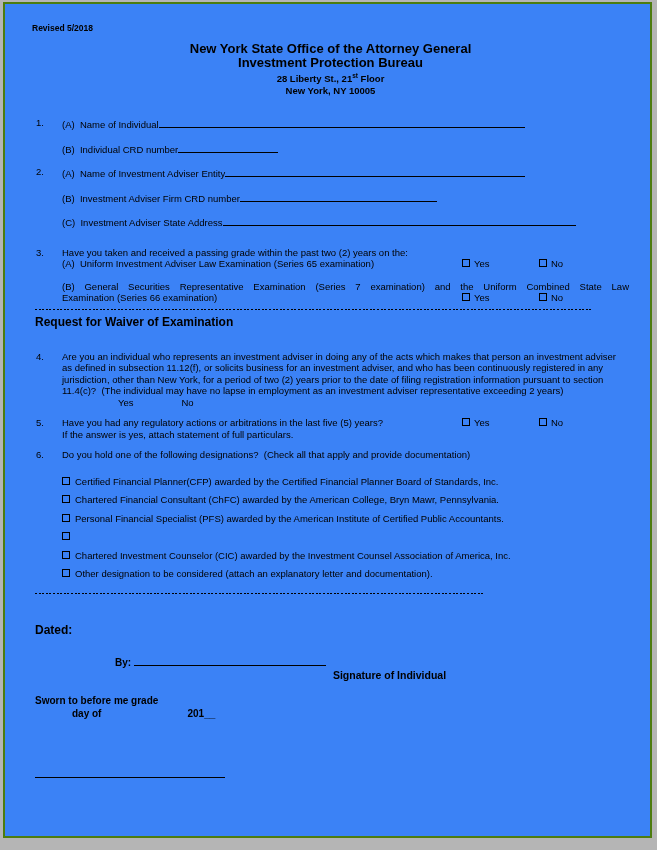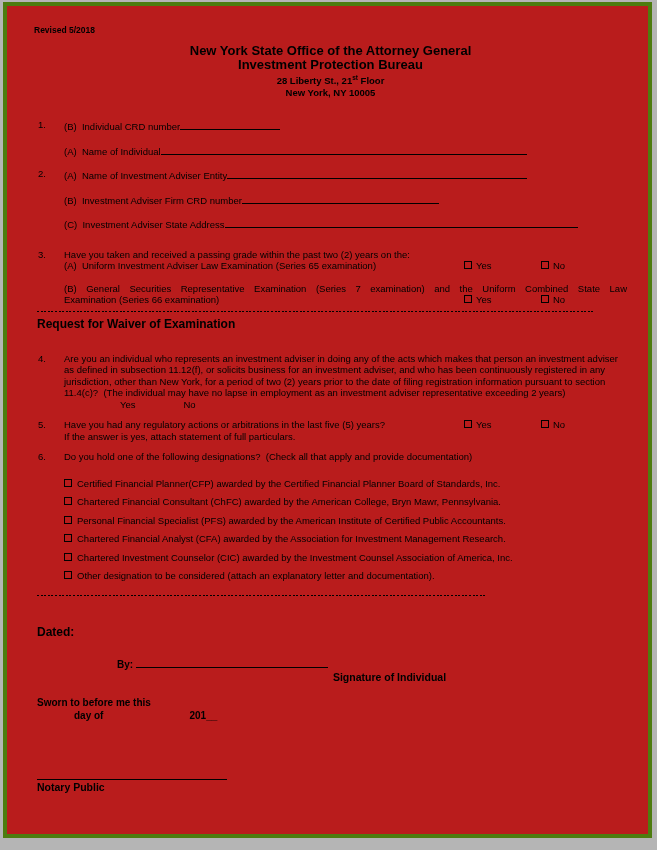--- a/index.html
+++ b/index.html
@@ -6,22 +6,22 @@
   body{
     width:657px;height:850px;
     background:#b5b5b5;
     font-family:"Liberation Sans","DejaVu Sans",sans-serif;
     color:#000;
     position:relative;
     overflow:hidden;
   }
   .page{
     position:absolute;top:2px;left:3px;right:5px;bottom:12px;
-    background:#b91c1c;
-    border:4px solid #4d7c0f;
+    background:#3b82f6;
+    border:2px solid #4d7c0f;
     box-sizing:border-box;
     padding:0 21px 0 27px;
     overflow:hidden;
   }
   .center{text-align:center;}
   .pre{white-space:pre-wrap;}
 
   .revised{margin-top:19px;font-size:8.5px;font-weight:bold;}
   .org{font-size:13px;font-weight:bold;line-height:14px;}
   .hdr-block{margin-top:9px;}
@@ -87,22 +87,22 @@
     <div class="org center">New York State Office of the Attorney General</div>
     <div class="org center">Investment Protection Bureau</div>
     <div class="addr center"><span>28 Liberty St., 21</span><sup>st</sup><span> Floor</span></div>
     <div class="addr center">New York, NY 10005</div>
   </div>
 
 
   <div class="q mt21">
     <div class="qnum">1.</div>
     <div class="qbody">
+      <div class="frow"><span class="pre">(A)  Name of Individual</span><span class="blank w366"></span></div>
       <div class="frow"><span class="pre">(B)  Individual CRD number</span><span class="blank w100"></span></div>
-      <div class="frow"><span class="pre">(A)  Name of Individual</span><span class="blank w366"></span></div>
     </div>
   </div>
 
   <div class="q">
     <div class="qnum">2.</div>
     <div class="qbody">
       <div class="frow"><span class="pre">(A)  Name of Investment Adviser Entity</span><span class="blank w300"></span></div>
       <div class="frow"><span class="pre">(B)  Investment Adviser Firm CRD number</span><span class="blank w197"></span></div>
       <div class="frow"><span class="pre">(C)  Investment Adviser State Address</span><span class="blank w353"></span></div>
     </div>
@@ -151,34 +151,33 @@
   </div>
 
   <div class="q mt9">
     <div class="qnum">6.</div>
     <div class="qbody">
       <div class="pre">Do you hold one of the following designations?  (Check all that apply and provide documentation)</div>
       <div style="margin-top:15px;">
         <div class="opt"><span class="cb"></span><span>Certified Financial Planner(CFP) awarded by the Certified Financial Planner Board of Standards, Inc.</span></div>
         <div class="opt"><span class="cb"></span><span>Chartered Financial Consultant (ChFC) awarded by the American College, Bryn Mawr, Pennsylvania.</span></div>
         <div class="opt"><span class="cb"></span><span>Personal Financial Specialist (PFS) awarded by the American Institute of Certified Public Accountants.</span></div>
-        <div class="opt"><span class="cb"></span><span>Chartered Financial Analyst (CFA) awarded by the Association for Investment Management Research.</span></div>
+        <div class="opt"><span class="cb"></span></div>
         <div class="opt"><span class="cb"></span><span>Chartered Investment Counselor (CIC) awarded by the Investment Counsel Association of America, Inc.</span></div>
         <div class="opt"><span class="cb"></span><span>Other designation to be considered (attach an explanatory letter and documentation).</span></div>
       </div>
     </div>
   </div>
 
   <div class="dash dash2"></div>
 
 
   <div class="dated">Dated:</div>
 
   <div class="by-row"><span>By:</span><span class="by-blank"></span></div>
   <div class="sig-caption">Signature of Individual</div>
 
-  <div class="sworn1">Sworn to before me this</div>
+  <div class="sworn1">Sworn to before me grade</div>
   <div class="sworn2"><span>day of</span><span class="sworn-year">201__</span></div>
 
   <div class="notary-line"></div>
-  <div class="notary-label">Notary Public</div>
 
 </div>
 
 </body></html>

